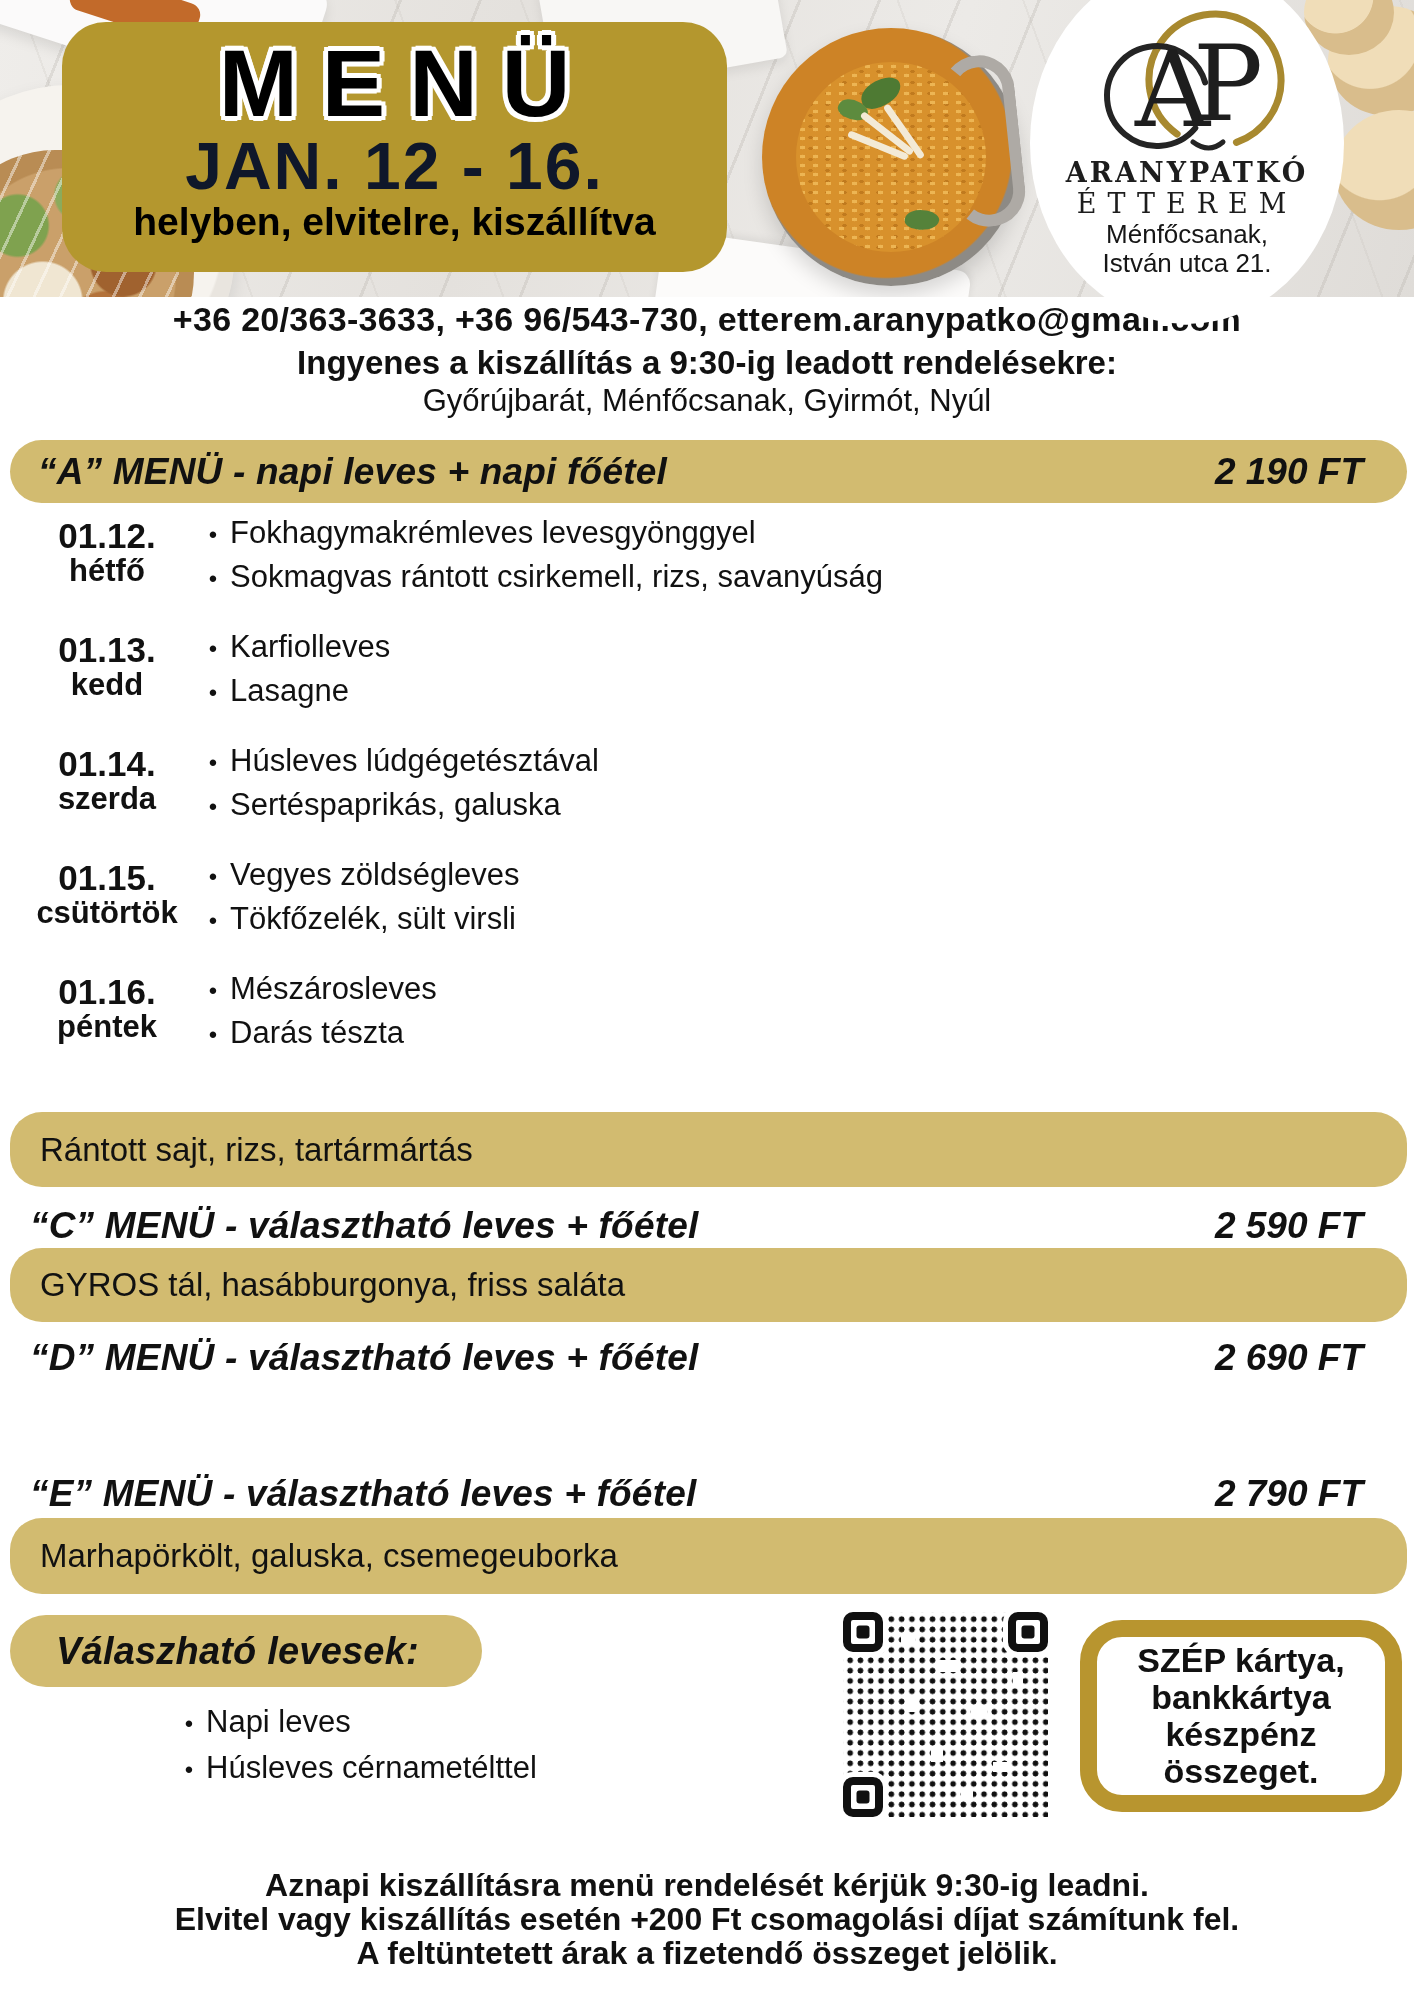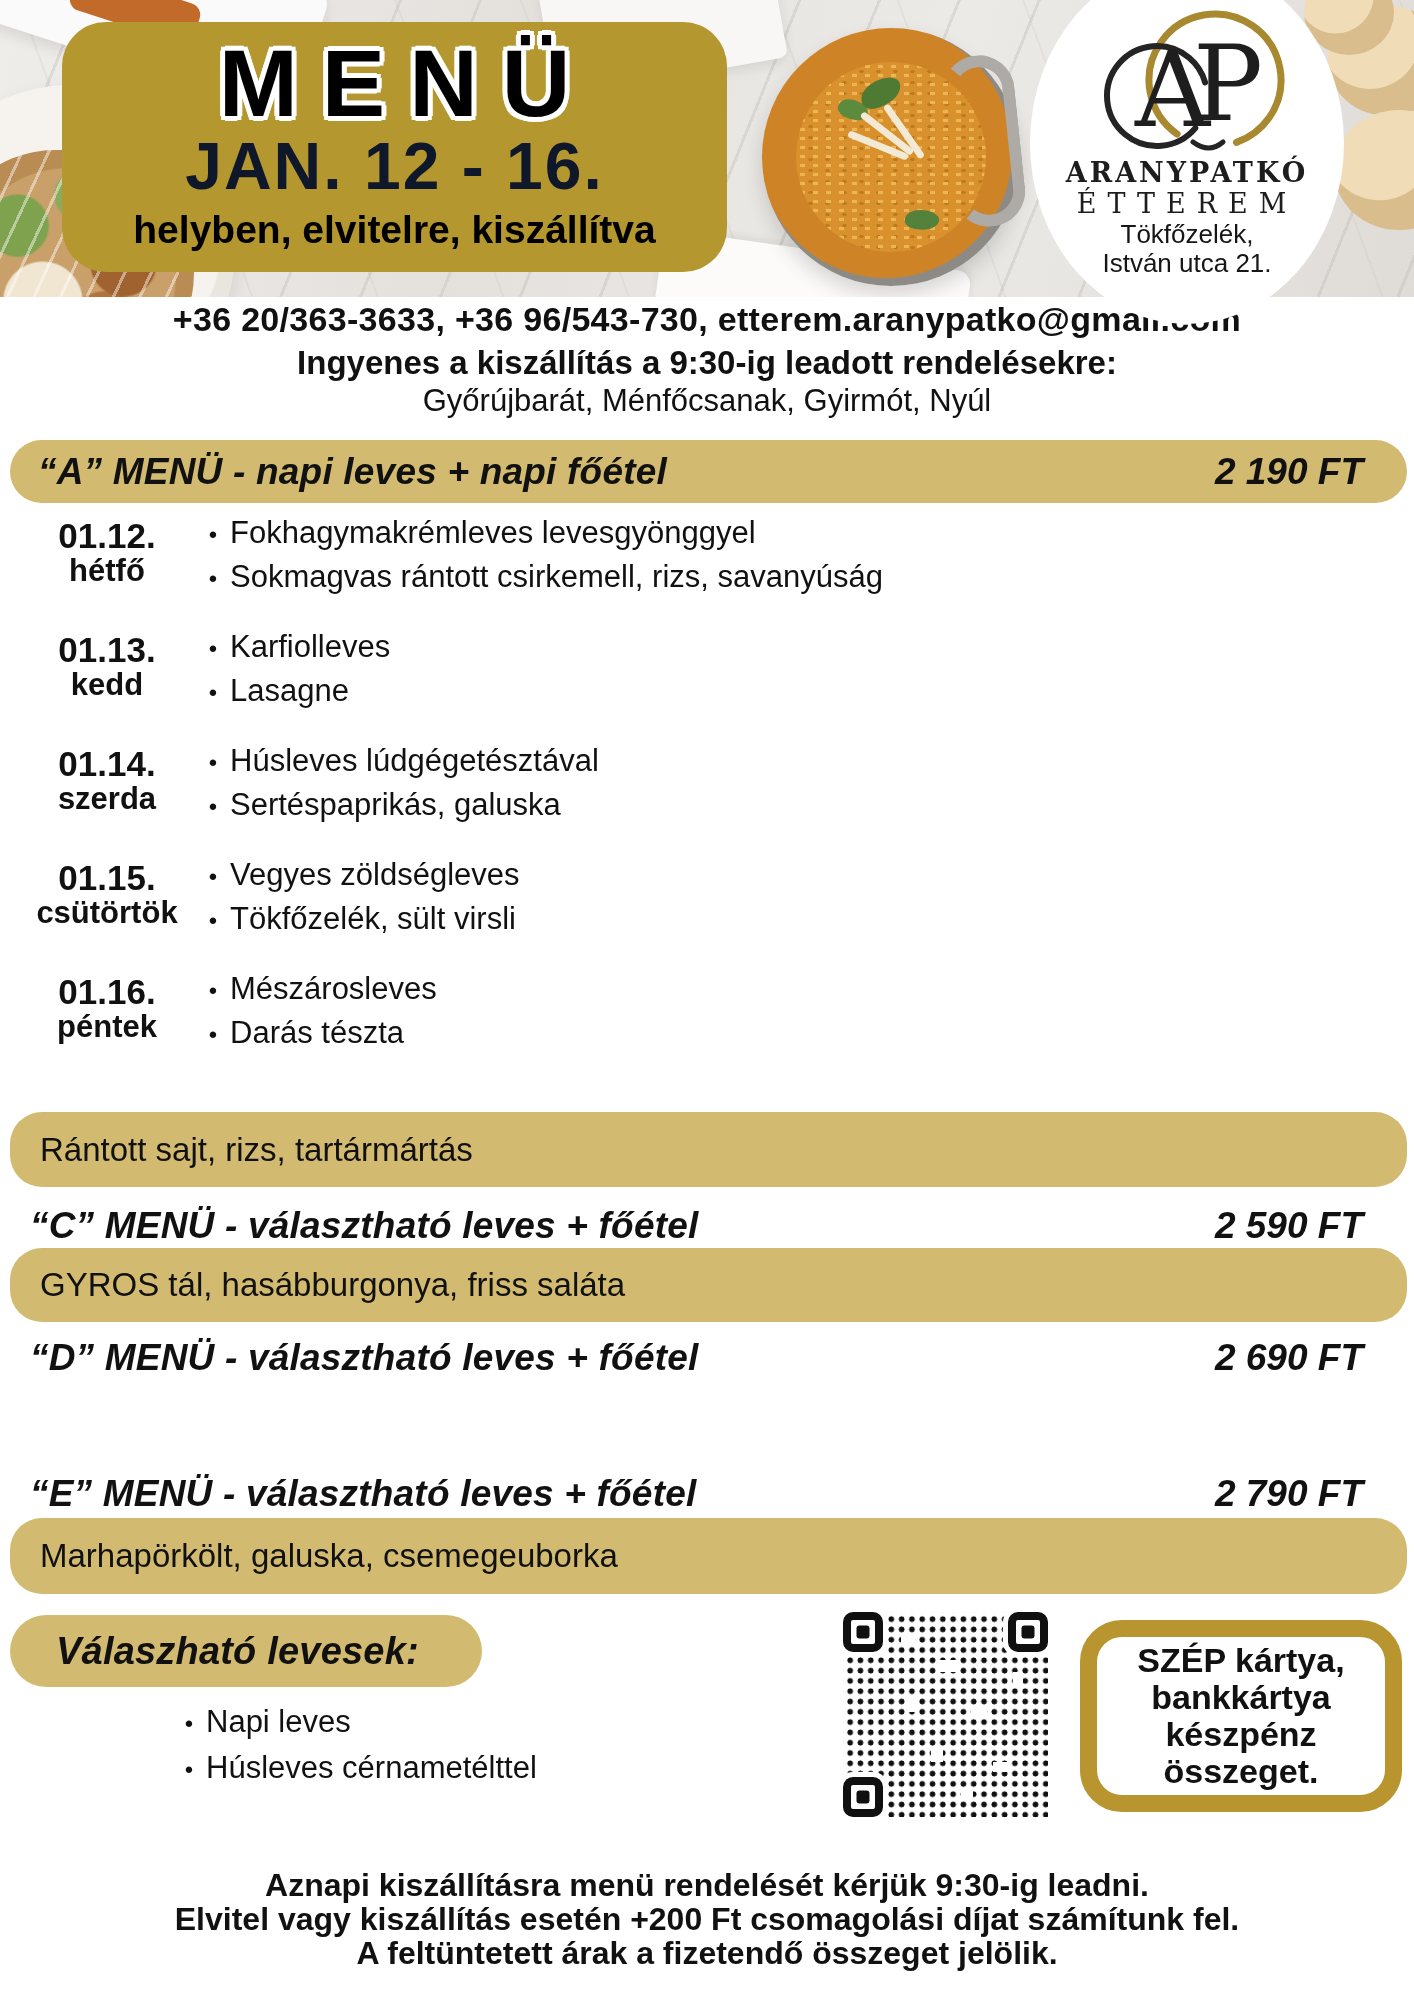--- a/index.html
+++ b/index.html
@@ -69,21 +69,21 @@
   .fried2{right:-50px;top:110px;width:130px;height:120px;}
   .fried3{right:20px;top:-30px;width:90px;height:85px;}
 
   
   .gold-box{position:absolute;left:62px;top:22px;width:665px;height:250px;border-radius:44px;
     background:var(--gold-dark);text-align:center;z-index:5;}
   .menu-title{margin-top:14px;font-size:95px;font-weight:700;line-height:1.0;
     letter-spacing:24px;padding-left:24px;color:#000;
     text-shadow:-4px -4px 0 #fff,4px -4px 0 #fff,-4px 4px 0 #fff,4px 4px 0 #fff,0 -5px 0 #fff,0 5px 0 #fff,-5px 0 0 #fff,5px 0 0 #fff;}
   .date-range{font-size:66px;font-weight:700;line-height:1.02;letter-spacing:2px;color:#0f172a;margin-top:2px;}
-  .hero-sub{font-size:39px;font-weight:700;color:#000;margin-top:8px;}
+  .hero-sub{font-size:39px;font-weight:700;color:#000;margin-top:0;}
 
   
   .logo-oval{position:absolute;left:1030px;top:-38px;width:314px;height:362px;background:#fff;
     border-radius:50%;z-index:6;text-align:center;overflow:hidden;}
   .logo-oval svg{display:block;margin:46px auto 0;}
   .logo-name1{font-family:"DejaVu Serif","Liberation Serif",serif;font-size:27px;font-weight:600;
     letter-spacing:3px;color:#1d1d1d;line-height:30px;}
   .logo-name2{font-family:"DejaVu Serif","Liberation Serif",serif;font-size:27px;font-weight:500;
     letter-spacing:11px;color:#1d1d1d;line-height:32px;}
   .logo-addr{font-size:26px;font-weight:400;color:#161616;line-height:29px;}
@@ -180,21 +180,21 @@
   <div class="logo-oval">
     <svg width="220" height="150" viewBox="0 0 220 150">
       <circle cx="138" cy="72" r="66" stroke="#A8892F" stroke-width="7" fill="none" stroke-dasharray="352 63" stroke-linecap="round" transform="rotate(125 138 72)"></circle>
       <circle cx="80" cy="88" r="50" stroke="#242424" stroke-width="6" fill="none" stroke-dasharray="265 50" stroke-linecap="round" transform="rotate(40 80 88)"></circle>
       <path d="M 116 134 q 16 12 30 0" stroke="#242424" stroke-width="5" fill="none" stroke-linecap="round"></path>
       <text x="58" y="118" font-family="DejaVu Serif, Liberation Serif, serif" font-size="104" fill="#1e1e1e">A</text>
       <text x="116" y="112" font-family="DejaVu Serif, Liberation Serif, serif" font-size="104" fill="#1e1e1e">P</text>
     </svg>
     <div class="logo-name1">ARANYPATKÓ</div>
     <div class="logo-name2">ÉTTEREM</div>
-    <div class="logo-addr">Tökfőzelék,</div>
+    <div class="logo-addr">Ménfőcsanak,</div>
     <div class="logo-addr">István utca 21.</div>
   </div>
 
   <div class="contact">
     <div class="contact-line1">+36 20/363-3633, +36 96/543-730, etterem.aranypatko@gmail.com</div>
     <div class="contact-line2">Ingyenes a kiszállítás a 9:30-ig leadott rendelésekre:</div>
     <div class="contact-line3">Győrújbarát, Ménfőcsanak, Gyirmót, Nyúl</div>
   </div>
 
   <div class="band band-a">

